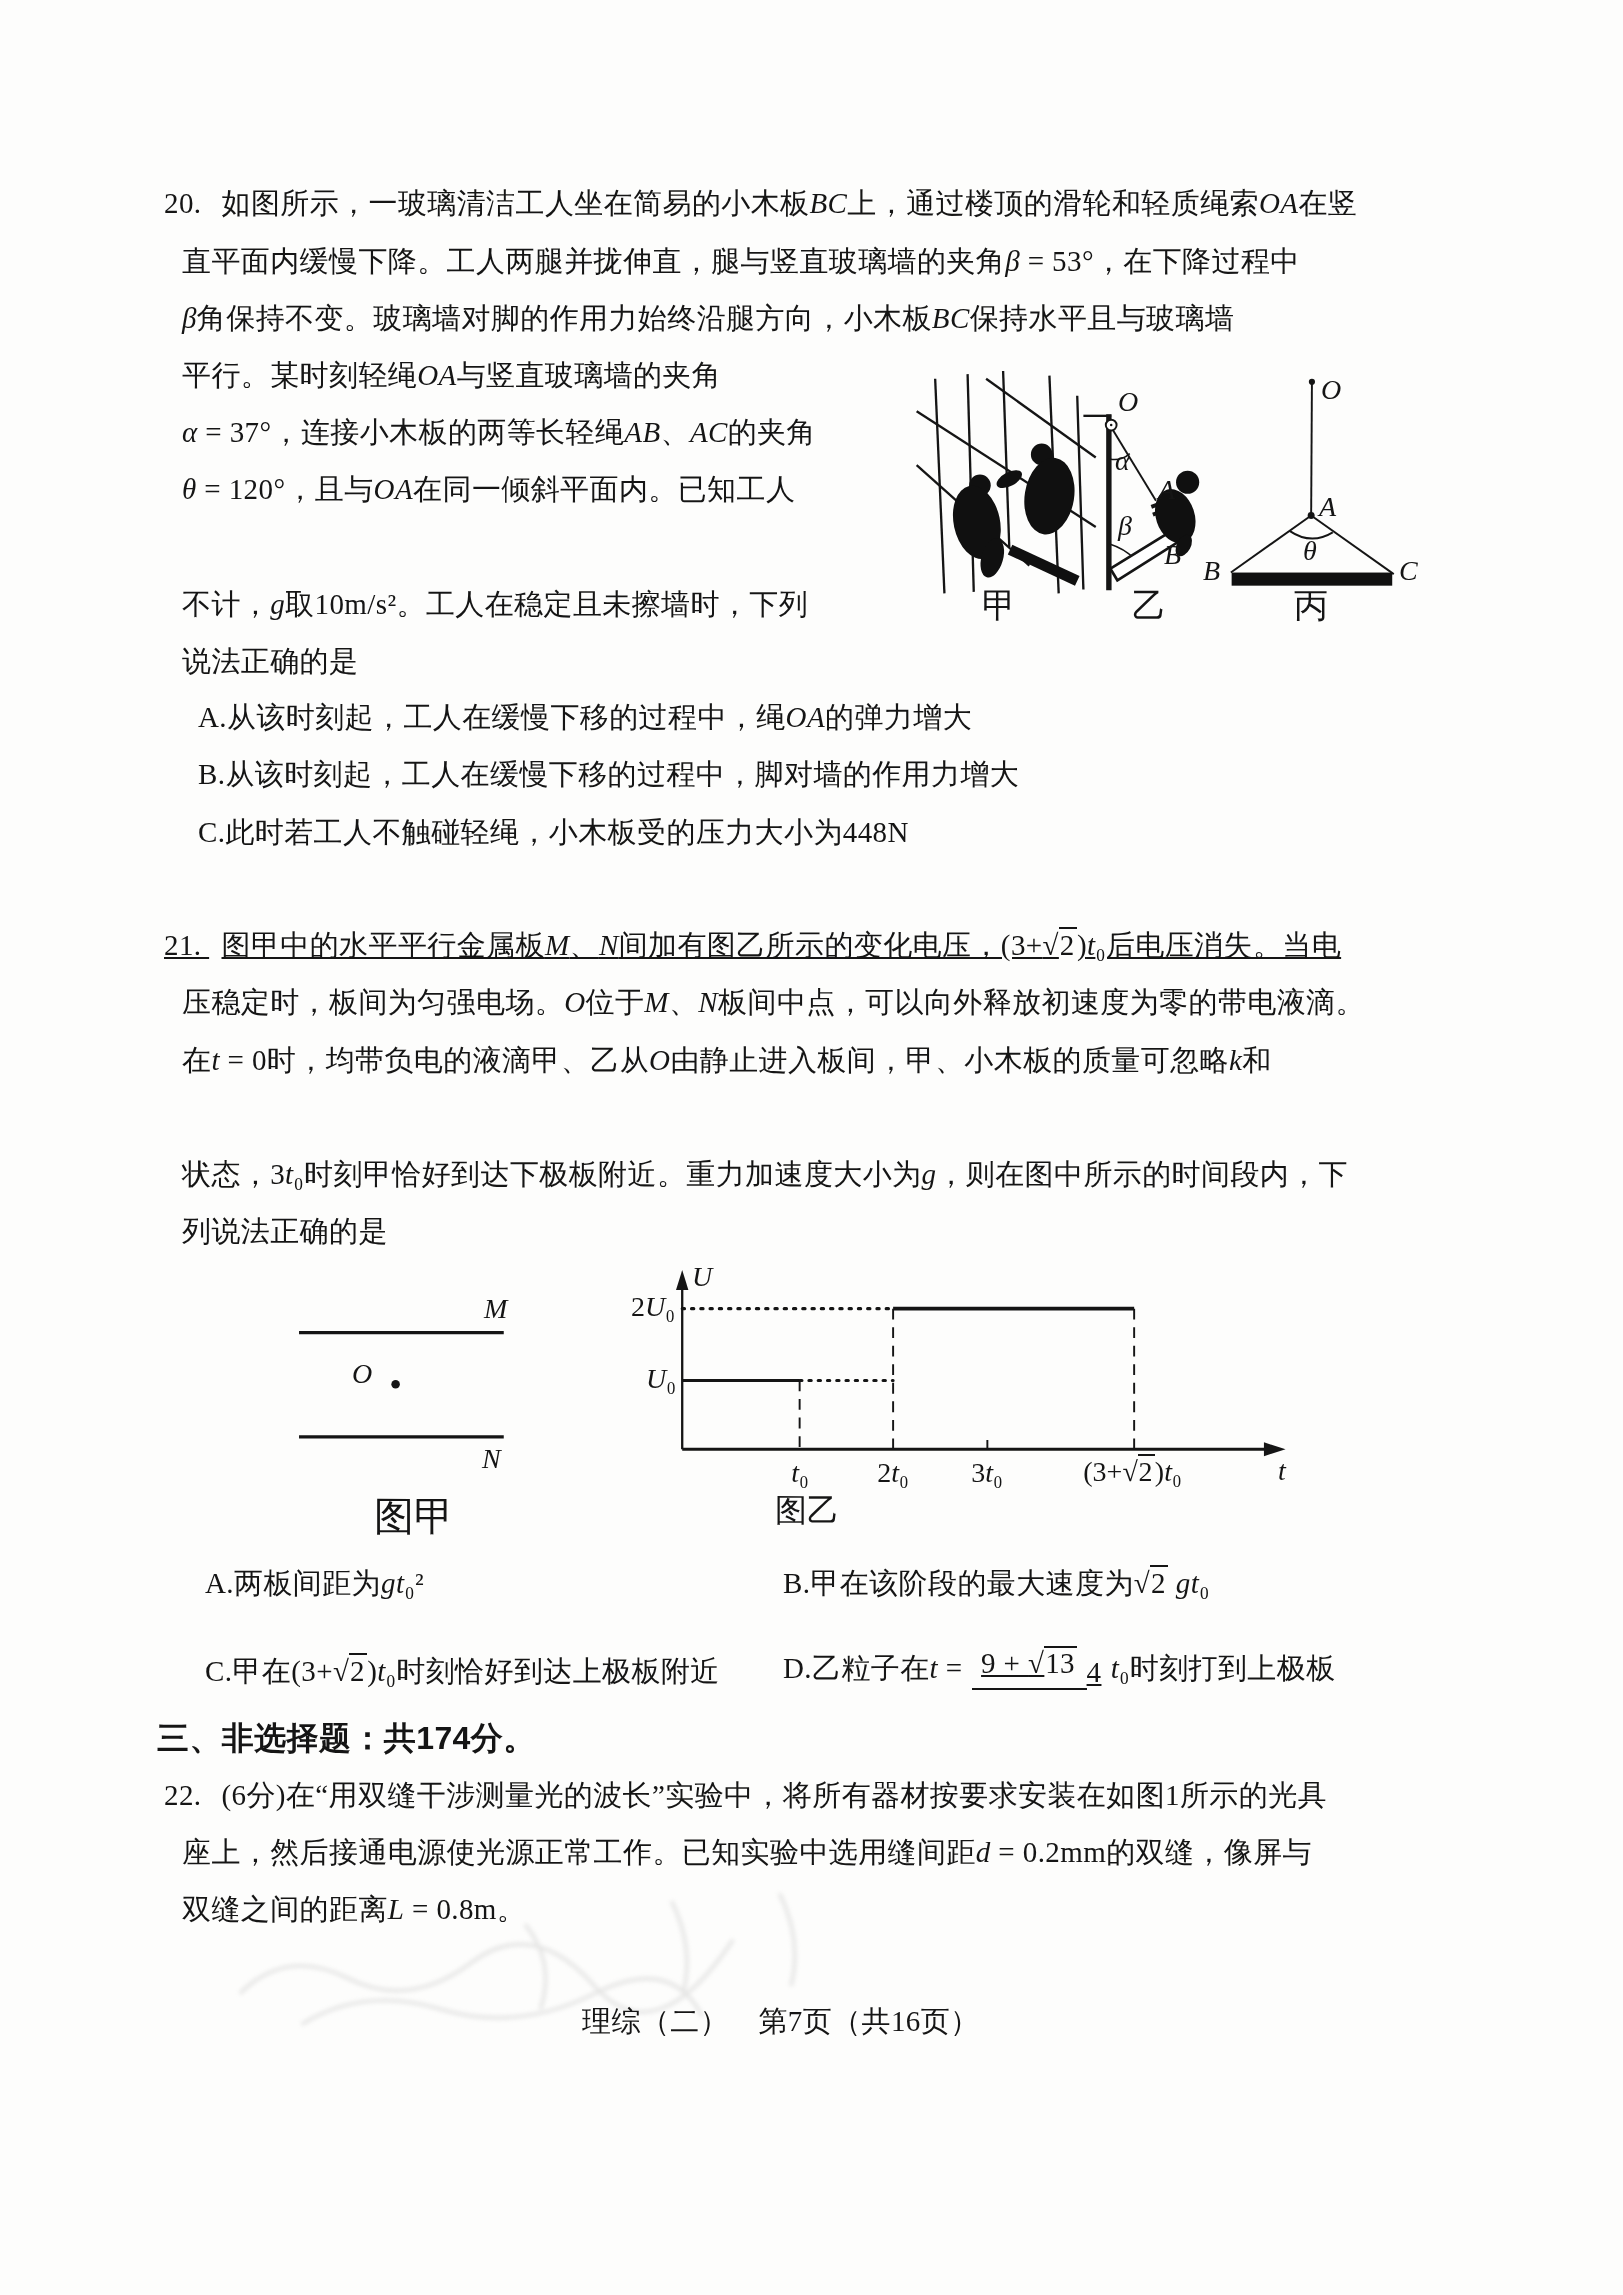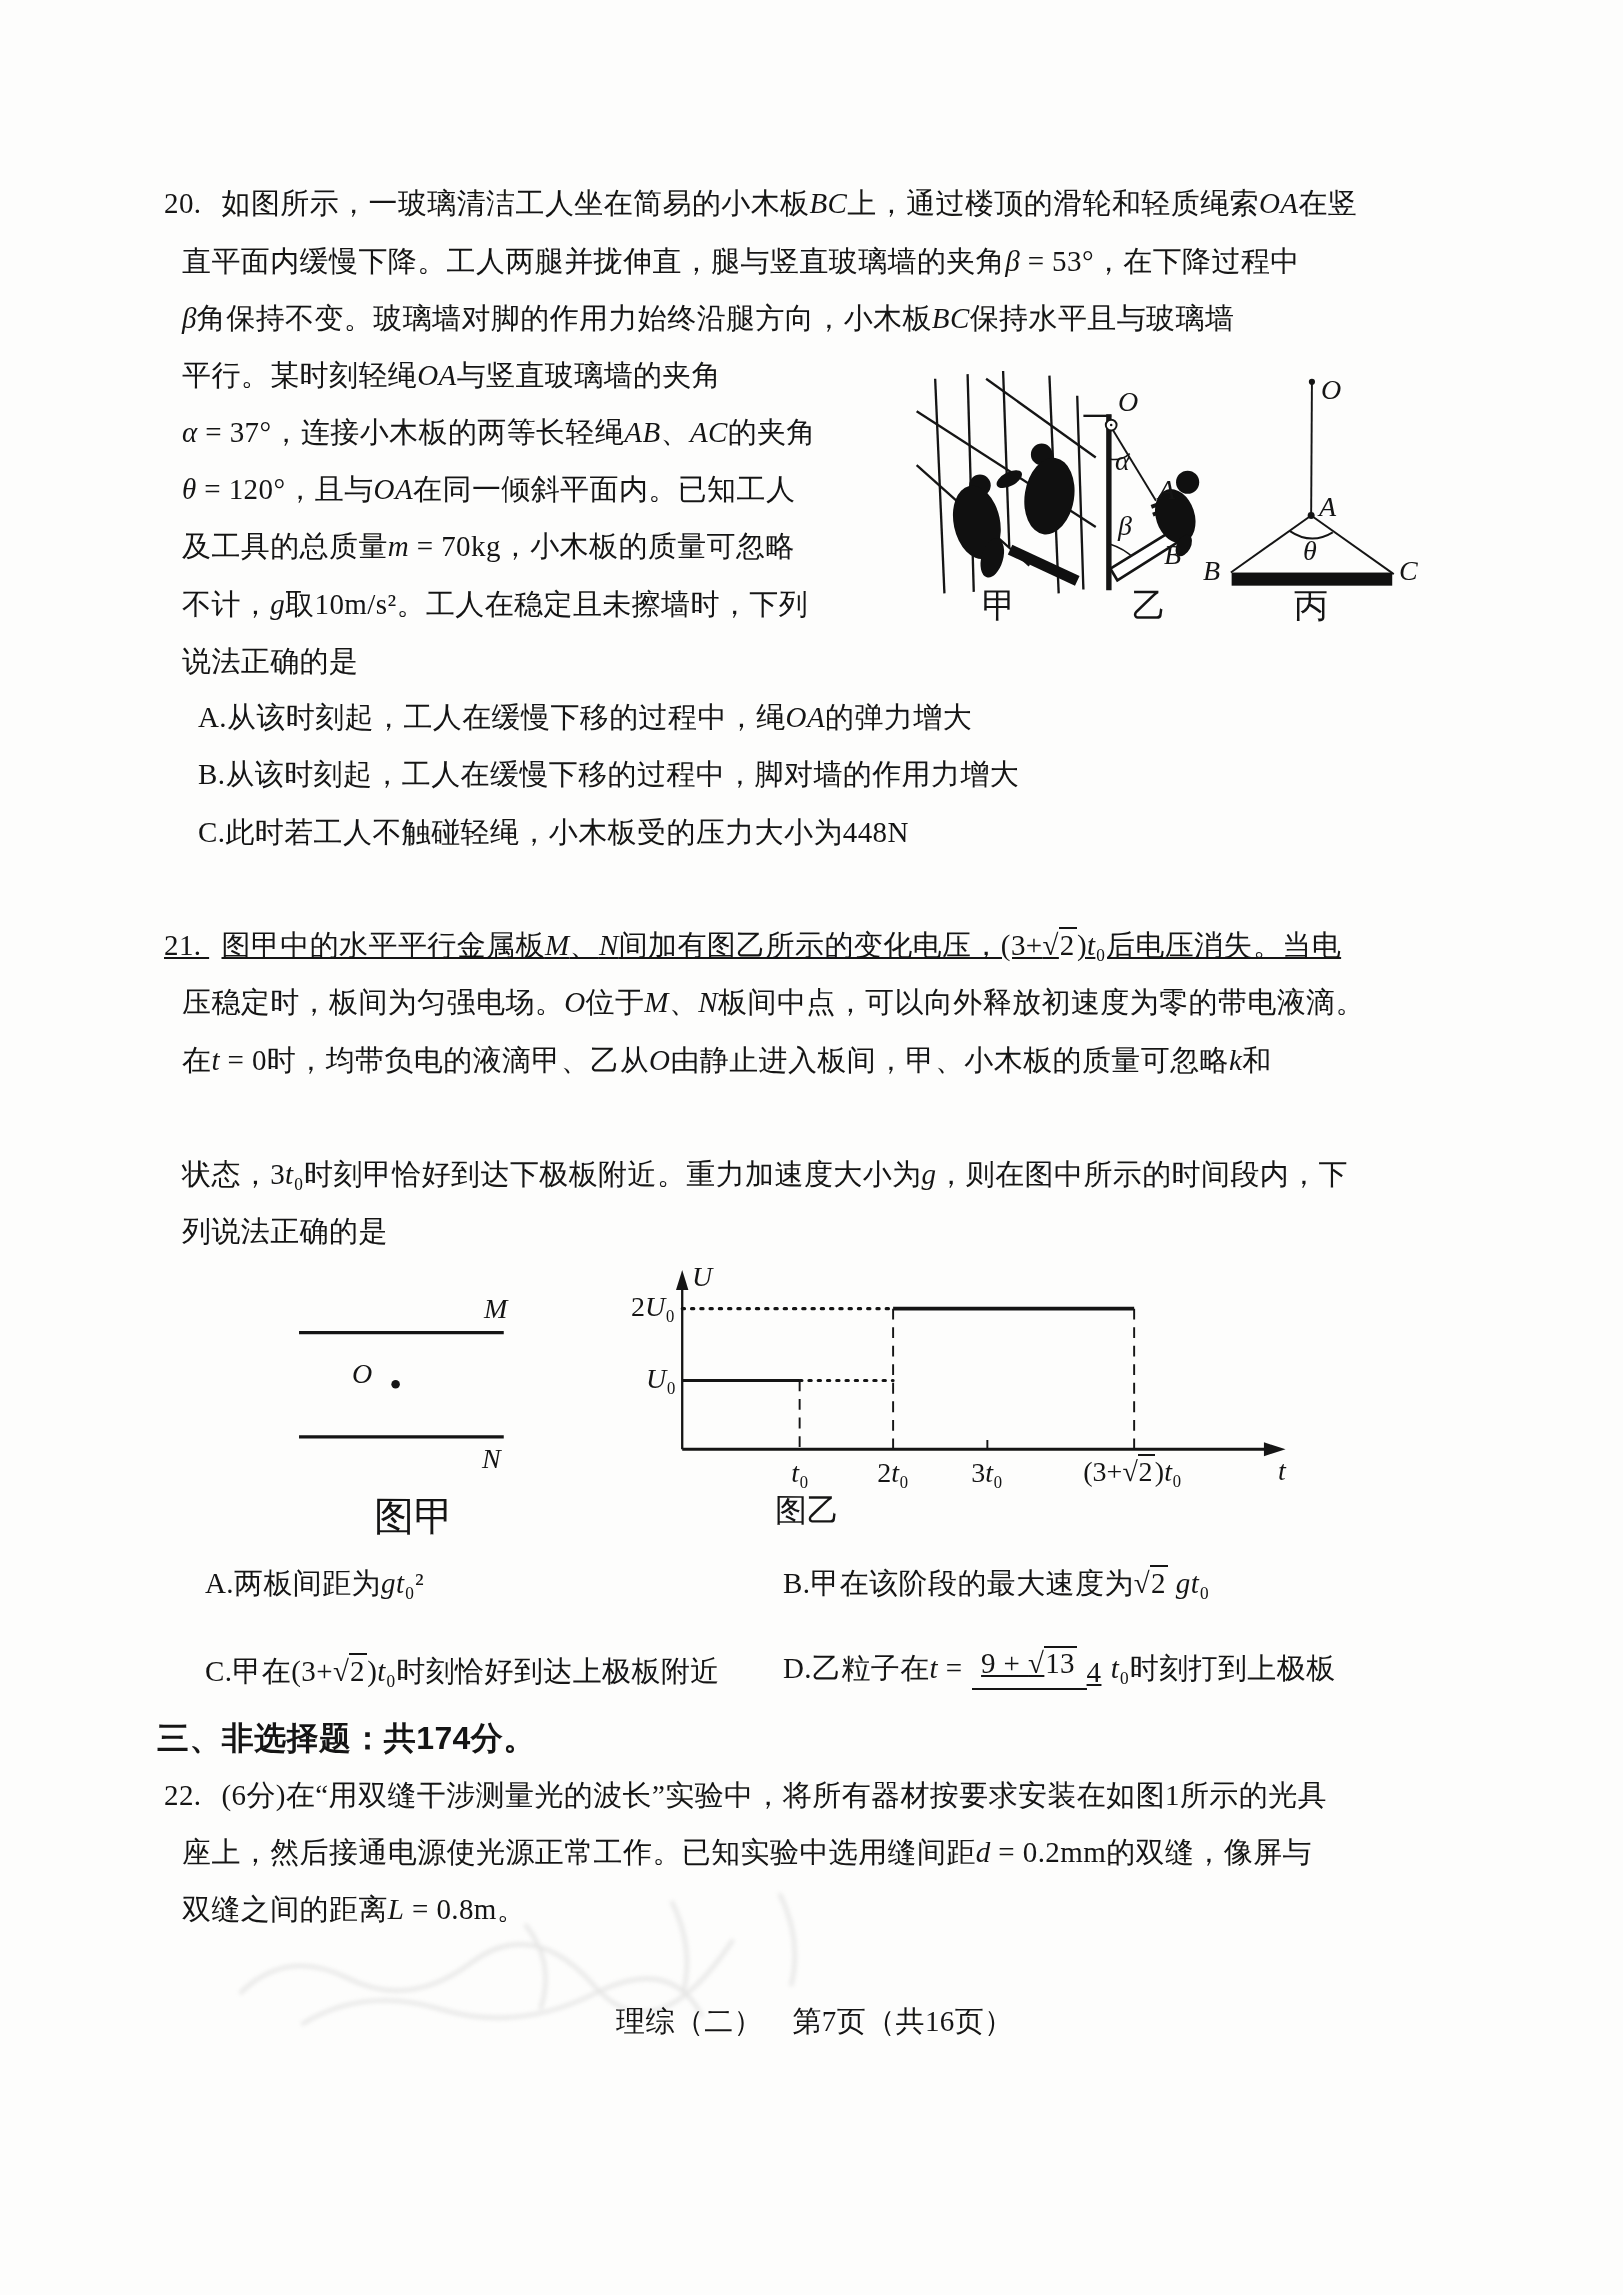--- a/index.html
+++ b/index.html
@@ -26,21 +26,20 @@
 <body>
 
 <div class="page">
 
   <div class="line" style="left:164px;top:185px;"><span class="seg-num">20. </span><span>如图所示，一玻璃清洁工人坐在简易的小木板</span><span class="seg-i">BC</span><span>上，通过楼顶的滑轮和轻质绳索</span><span class="seg-i">OA</span><span>在竖</span></div>
   <div class="line" style="left:182px;top:243px;"><span>直平面内缓慢下降。工人两腿并拢伸直，腿与竖直玻璃墙的夹角</span><span class="seg-i">β</span><span> = 53°，在下降过程中</span></div>
   <div class="line" style="left:182px;top:357px;"><span>平行。某时刻轻绳</span><span class="seg-i">OA</span><span>与竖直玻璃墙的夹角</span></div>
   <div class="line" style="left:182px;top:300px;"><span class="seg-i">β</span><span>角保持不变。玻璃墙对脚的作用力始终沿腿方向，小木板</span><span class="seg-i">BC</span><span>保持水平且与玻璃墙</span></div>
   <div class="line" style="left:182px;top:414px;"><span class="seg-i">α</span><span> = 37°，连接小木板的两等长轻绳</span><span class="seg-i">AB</span><span>、</span><span class="seg-i">AC</span><span>的夹角</span></div>
   <div class="line" style="left:182px;top:471px;"><span class="seg-i">θ</span><span> = 120°，且与</span><span class="seg-i">OA</span><span>在同一倾斜平面内。已知工人</span></div>
-  <div class="line" style="left:182px;top:528px;"><span>及工具的总质量</span><span class="seg-i">m</span><span> = 70kg，小木板的质量可忽略</span></div>
   <div class="line" style="left:182px;top:586px;"><span>不计，</span><span class="seg-i">g</span><span>取10m/s²。工人在稳定且未擦墙时，下列</span></div>
   <div class="line" style="left:182px;top:643px;"><span>说法正确的是</span></div>
 
   <div class="line" style="left:198px;top:699px;"><span>A.从该时刻起，工人在缓慢下移的过程中，绳</span><span class="seg-i">OA</span><span>的弹力增大</span></div>
   <div class="line" style="left:198px;top:756px;"><span>B.从该时刻起，工人在缓慢下移的过程中，脚对墙的作用力增大</span></div>
   <div class="line" style="left:198px;top:814px;"><span>C.此时若工人不触碰轻绳，小木板受的压力大小为448N</span></div>
 
   <div class="figwrap" style="left:912px;top:363px;width:525px;height:267px;">
     <svg width="525" height="267" viewBox="0 0 680 345">
       <g stroke="#151515" fill="none">
@@ -176,16 +175,16 @@
       <g stroke="#9a9a9a" fill="none" stroke-width="5" opacity="0.45">
         <path d="M60,150 Q120,90 200,130 T360,110 T520,140 T700,80"></path>
         <path d="M140,190 Q220,140 320,170 T520,150 T660,180"></path>
         <path d="M430,60 Q470,110 450,170"></path>
         <path d="M620,30 Q650,90 635,150"></path>
         <path d="M760,20 Q790,80 775,140"></path>
       </g>
     </svg>
   </div>
 
-  <div class="line" style="left:616px;top:2003px;font-size:29px;">理综（二）　第7页（共16页）</div>
+  <div class="line" style="left:582px;top:2003px;font-size:29px;">理综（二）　第7页（共16页）</div>
 
 </div>
 
 
 </body></html>

